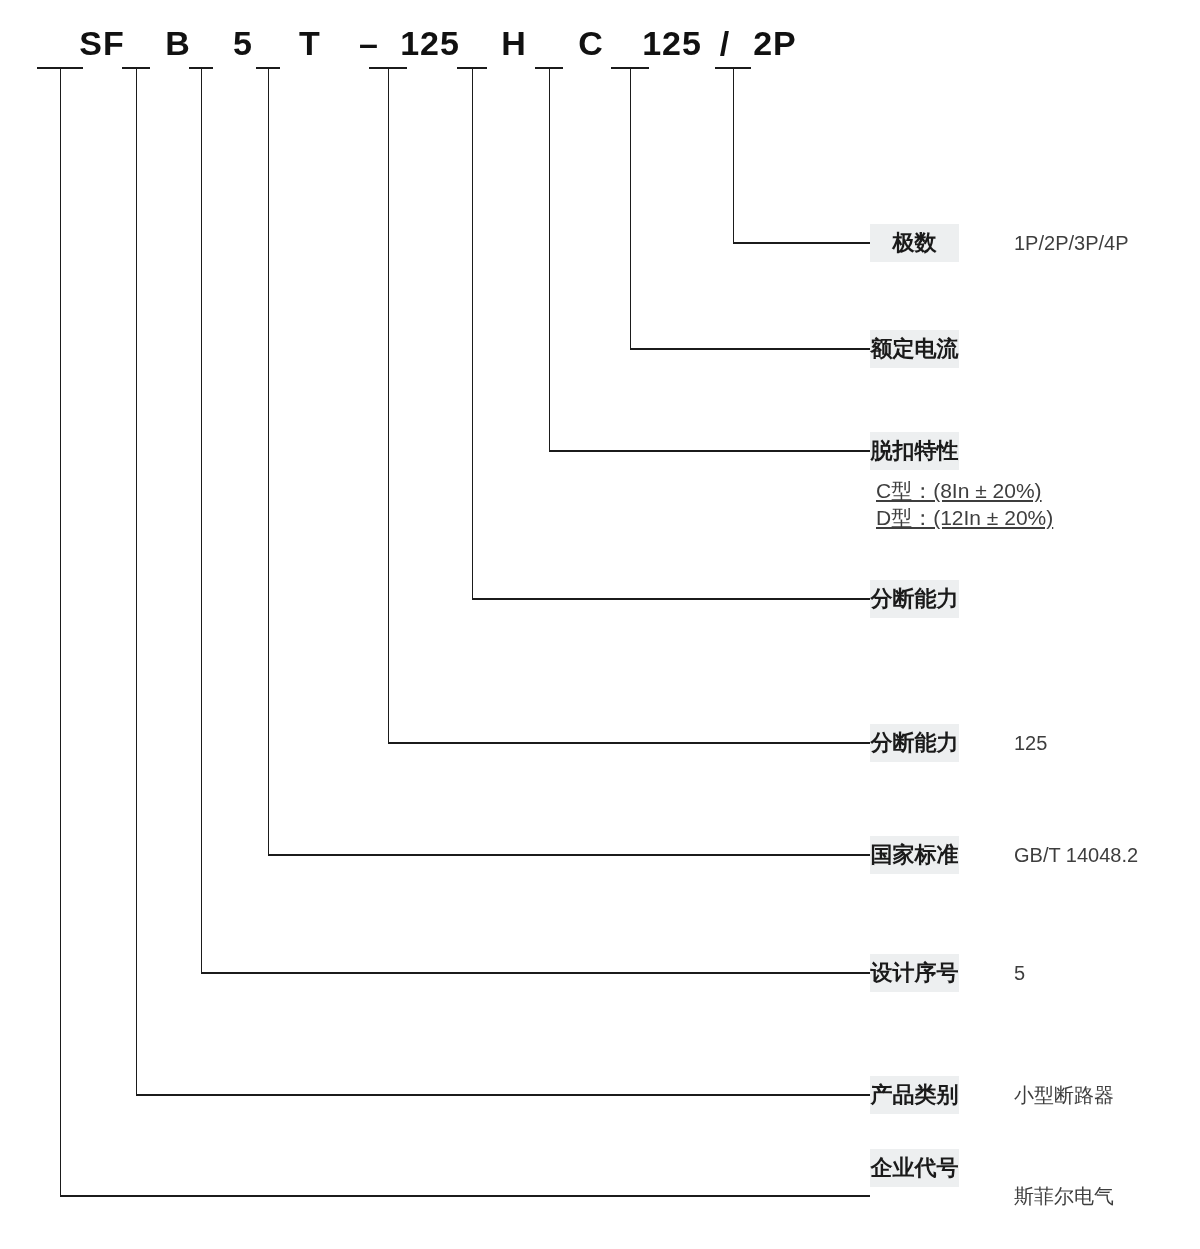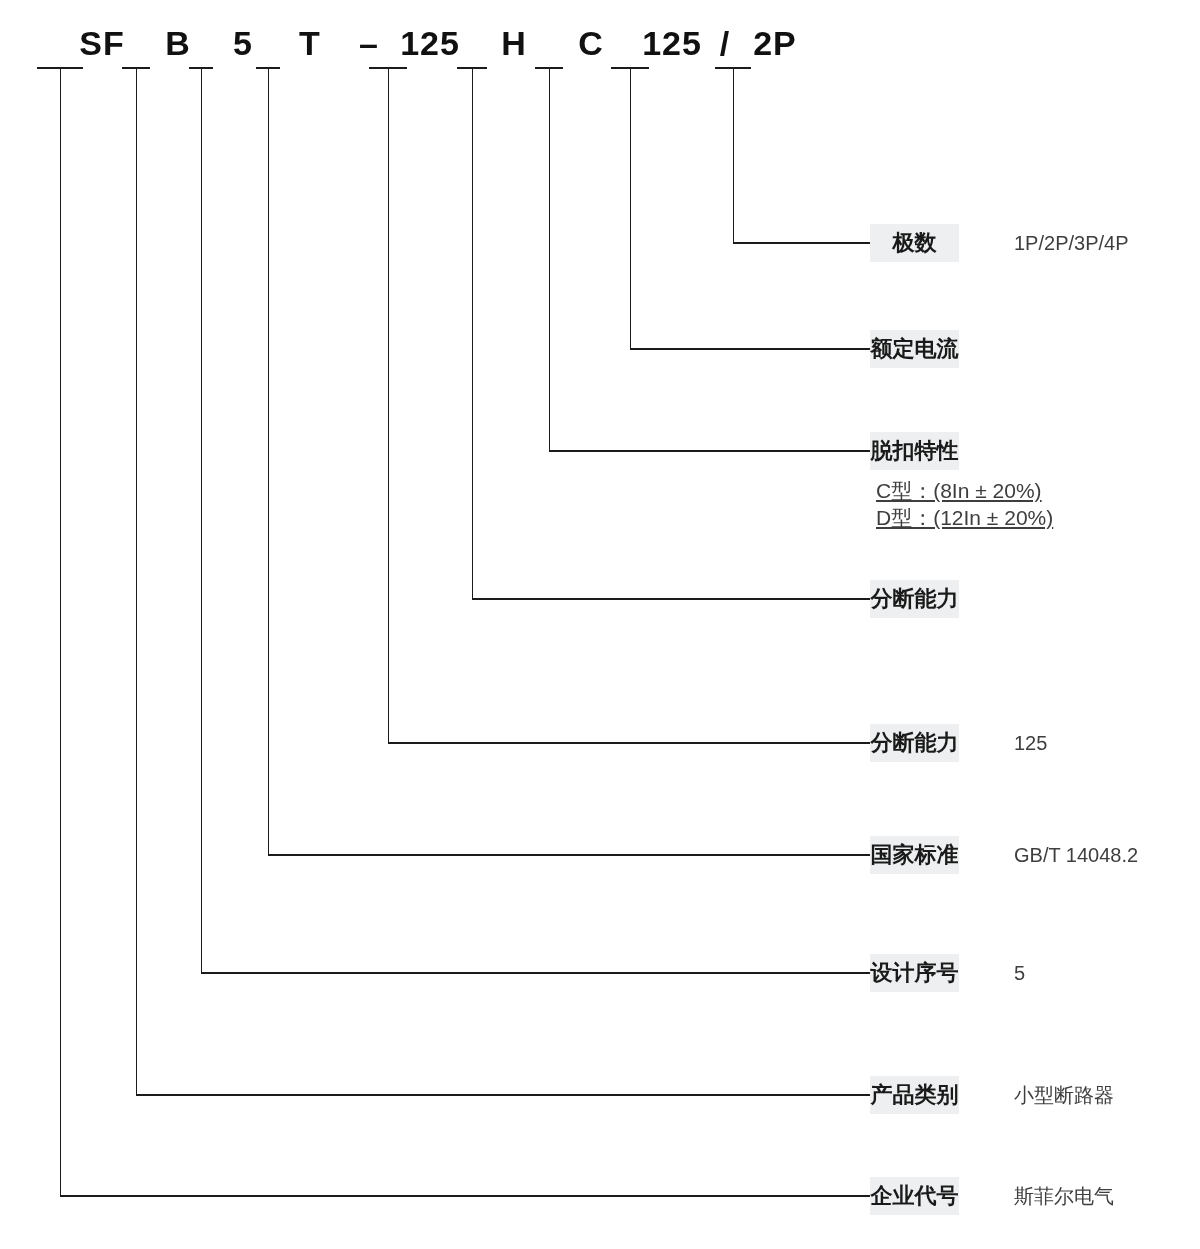--- a/index.html
+++ b/index.html
@@ -90,16 +90,16 @@
 
   <div class="cap" style="left:136px;top:67px;width:28px"></div>
   <div class="vline" style="left:136px;top:68px;height:1028px"></div>
   <div class="hline" style="left:136px;top:1094px;width:734px"></div>
   <div class="label-box" style="top:1076px">产品类别</div>
   <div class="value" style="top:1076px">小型断路器</div>
 
   <div class="cap" style="left:60px;top:67px;width:46px"></div>
   <div class="vline" style="left:60px;top:68px;height:1129px"></div>
   <div class="hline" style="left:60px;top:1195px;width:810px"></div>
-  <div class="label-box" style="top:1177px">企业代号</div>
+  <div class="label-box" style="top:1149px">企业代号</div>
   <div class="value" style="top:1177px">斯菲尔电气</div>
 
 </div>
 
 </body></html>

